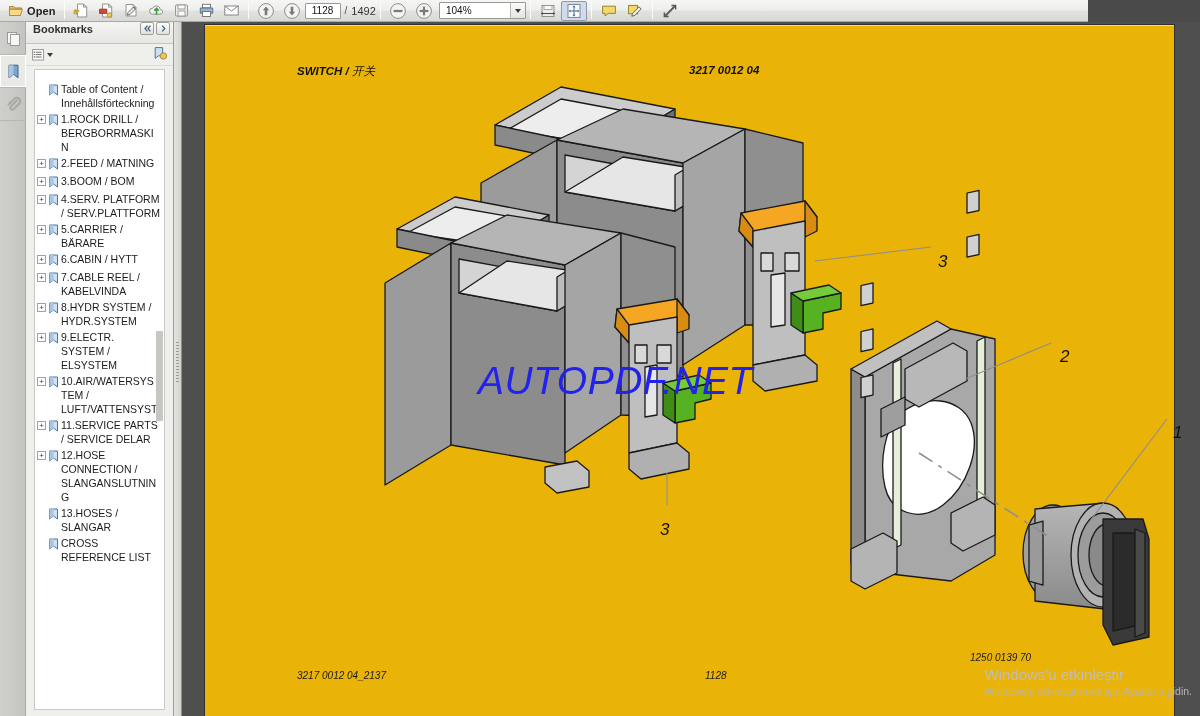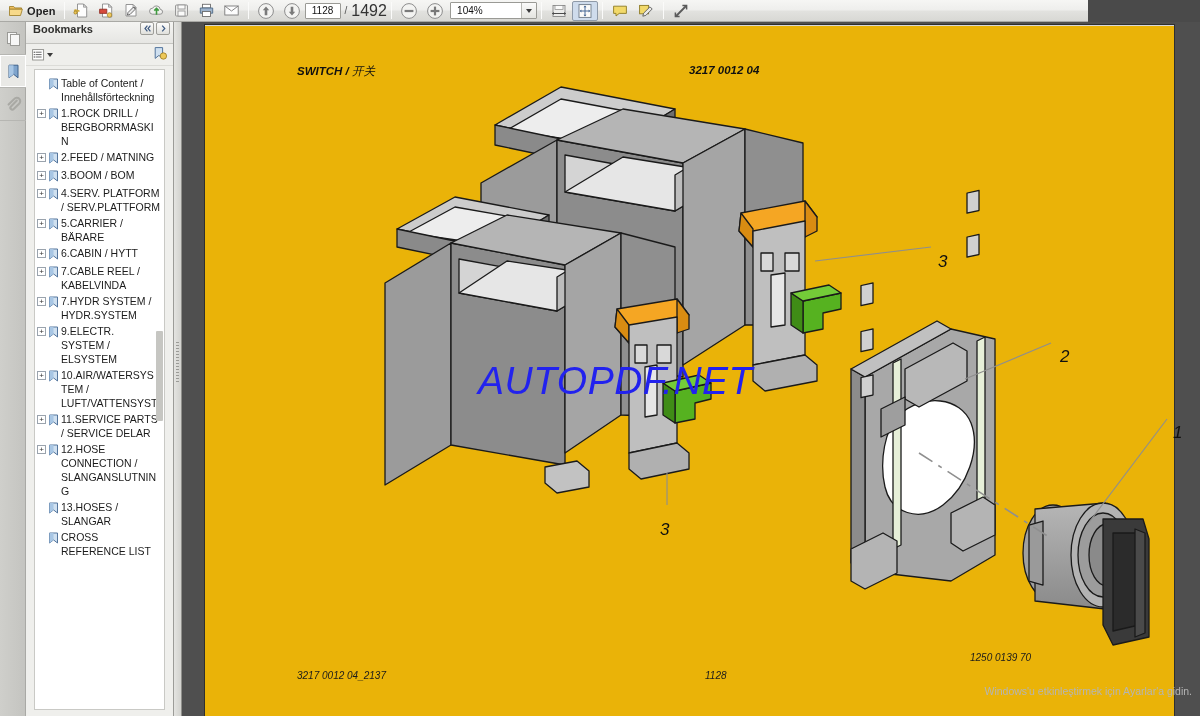--- a/index.html
+++ b/index.html
@@ -31,21 +31,21 @@
   }
   .ico { display: inline-block; line-height: 0; }
   .tb-label { font-weight: bold; font-size: 11px; letter-spacing: .1px; }
 
   .pg-input {
     width: 36px; height: 16px; border: 1px solid #9a9a95; background: #fff;
     font-size: 10px; font-family: "Liberation Sans", sans-serif;
     text-align: center; padding: 0; color: #111; border-radius: 1px;
   }
   .pg-sep { font-size: 10px; color: #555; margin: 0 4px 0 4px; }
-  .pg-total { font-size: 16px; color: #333; }
+  .pg-total { font-size: 11px; color: #333; }
   .zoom-box {
     display: inline-flex; align-items: stretch; height: 17px;
     border: 1px solid #9a9a95; background: #fff; border-radius: 1px; margin-left: 2px; gap: 32px;
   }
   .zoom-val {
     width: 38px; font-size: 10px; display: flex; align-items: center;
     justify-content: center; color: #111;
   }
   .zoom-arrow {
     width: 15px; border-left: 1px solid #b9b9b4;
@@ -88,21 +88,21 @@
     background: linear-gradient(to bottom,#fdfdfc,#e0e0dc);
     display: flex; align-items: center; justify-content: center;
   }
   #bmtools {
     height: 22px; display: flex; align-items: center; justify-content: space-between;
     padding: 0 6px 0 6px; background: #efefec; border-bottom: 1px solid #dcdcd8;
   }
   #bmtree {
     flex: 1; margin: 3px 8px 6px 8px; background: #fff;
     border: 1px solid #c9c9c5; overflow: hidden; position: relative;
-    padding: 5px 2px 4px 2px;
+    padding: 11px 2px 4px 2px;
   }
   .bm-row {
     display: flex; align-items: flex-start; gap: 2px;
     padding: 1px 2px 1px 0; line-height: 14px;
   }
   .bm-exp {
     width: 9px; height: 9px; margin-top: 3px; flex: 0 0 9px;
     border: 1px solid #9aa3ad; background: #fff;
     font-size: 8px; line-height: 7px; text-align: center; color: #333;
     font-family: "Liberation Sans", sans-serif;
@@ -504,21 +504,21 @@
                 <path d="M1.5 1h4v6.9L1.5 11z" fill="#a8c6e4"></path>
               </svg></span>
             <span class="bm-text">7.CABLE REEL / KABELVINDA</span>
           </div>
           <div class="bm-row">
             <span class="bm-exp">+</span>
             <span class="bm-ico"><svg width="11" height="12" viewBox="0 0 11 12">
                 <path d="M1.5 1h8v10l-4-3.1L1.5 11z" fill="#cfe0f0" stroke="#53749c" stroke-width="1"></path>
                 <path d="M1.5 1h4v6.9L1.5 11z" fill="#a8c6e4"></path>
               </svg></span>
-            <span class="bm-text">7.HYDR SYSTEM / HYDR.SYSTEM</span>
+            <span class="bm-text">8.HYDR SYSTEM / HYDR.SYSTEM</span>
           </div>
           <div class="bm-row">
             <span class="bm-exp">+</span>
             <span class="bm-ico"><svg width="11" height="12" viewBox="0 0 11 12">
                 <path d="M1.5 1h8v10l-4-3.1L1.5 11z" fill="#cfe0f0" stroke="#53749c" stroke-width="1"></path>
                 <path d="M1.5 1h4v6.9L1.5 11z" fill="#a8c6e4"></path>
               </svg></span>
             <span class="bm-text">9.ELECTR. SYSTEM / ELSYSTEM</span>
           </div>
           <div class="bm-row">
@@ -725,16 +725,17 @@
           <div class="callout" style="left: 968px; top: 398px;">1</div>
         </div>
 
       <div class="ftr-left">3217 0012 04_2137</div>
       <div class="ftr-center">1128</div>
       <div class="ftr-right">1250 0139 70</div>
     </div>
   </div>
 
   <div id="winmark">
+    <div class="l1">Windows'u etkinleştir</div>
     <div class="l2">Windows'u etkinleştirmek için Ayarlar'a gidin.</div>
   </div>
 
 </div>
 
 </body></html>

